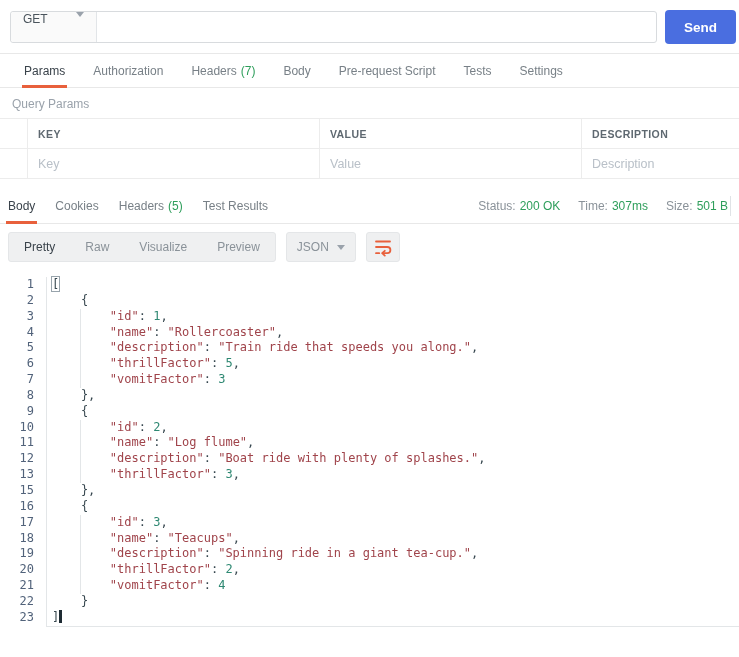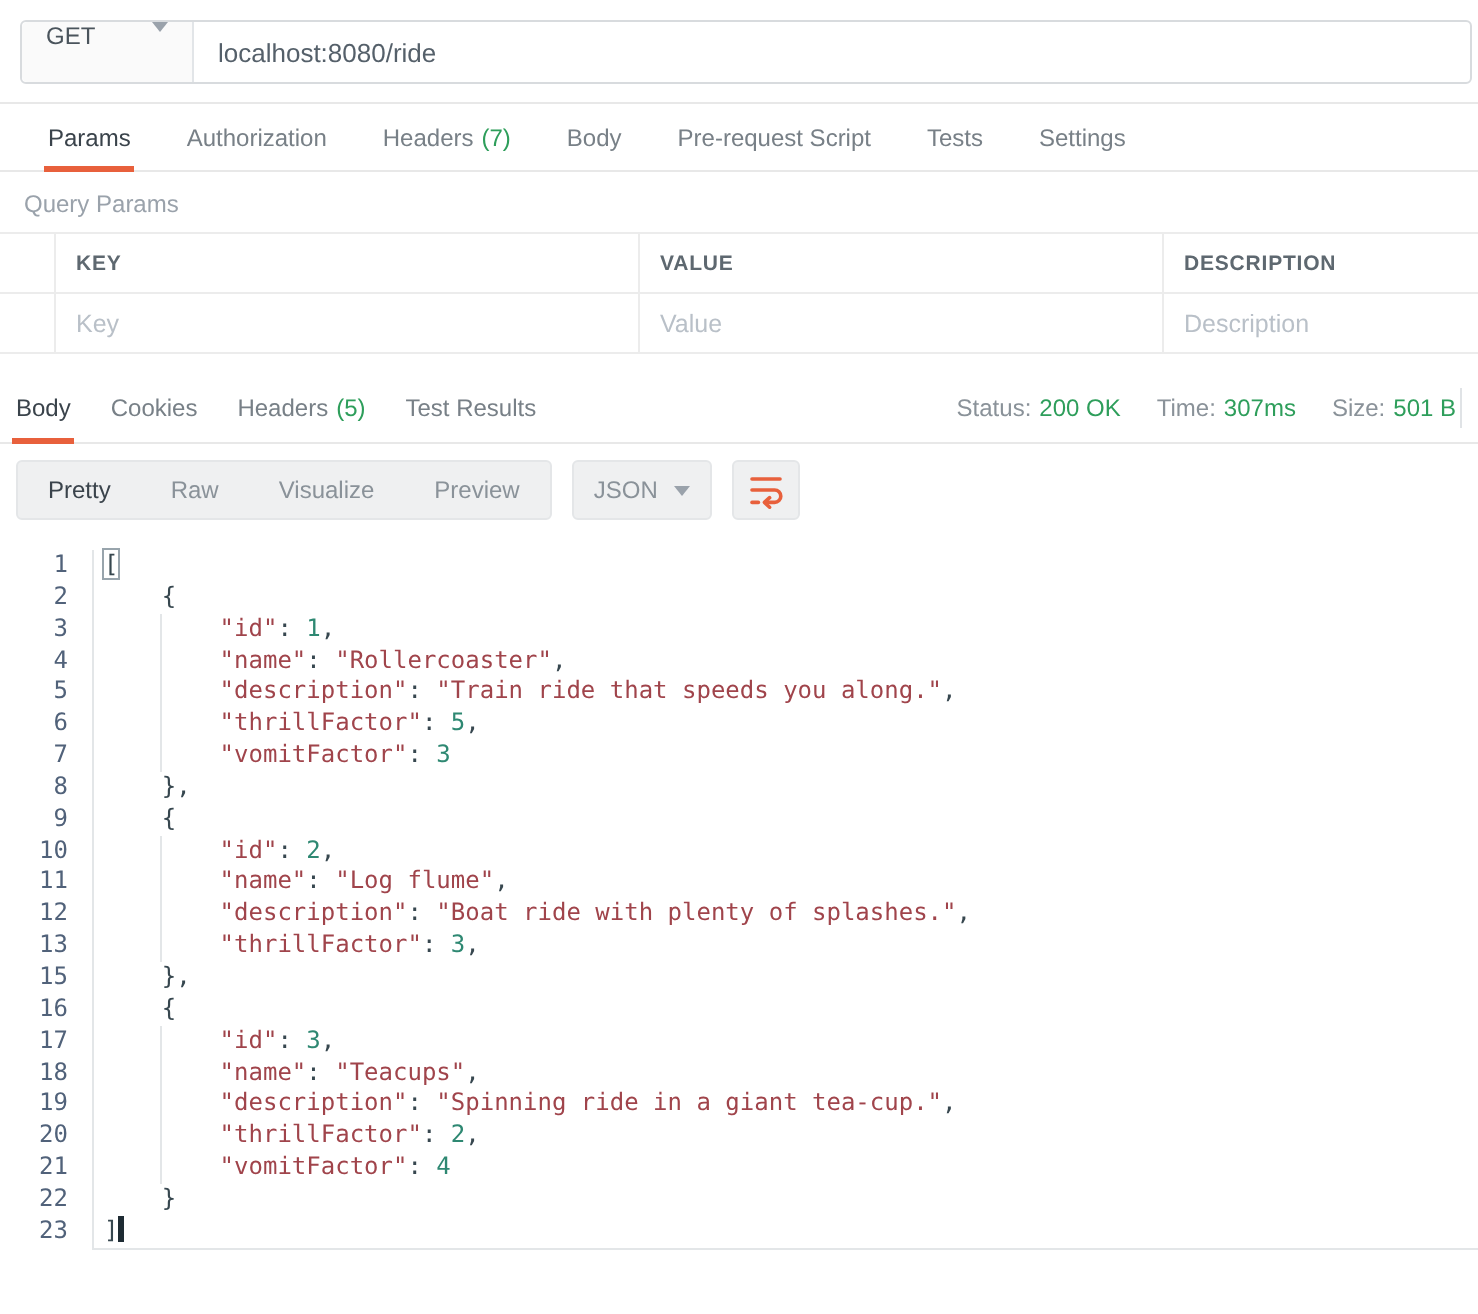--- a/index.html
+++ b/index.html
@@ -69,22 +69,22 @@
 </style>
 </head>
 <body>
 
 <div class="topbar">
   <div class="url-group">
     <div class="method">
       <span>GET</span>
       <span class="chev"></span>
     </div>
-    <input class="url-input" type="text" value="localhost:8080/ride" style="">
-  </div>
+  </div>
+  <button class="send-btn" style="background: rgb(74, 110, 224);">Send</button>
 </div>
 
 <div class="tabs">
 
 <div class="tab active">
       <span>Params</span>
 
     </div>
     <div class="tab">
       <span>Authorization</span>

